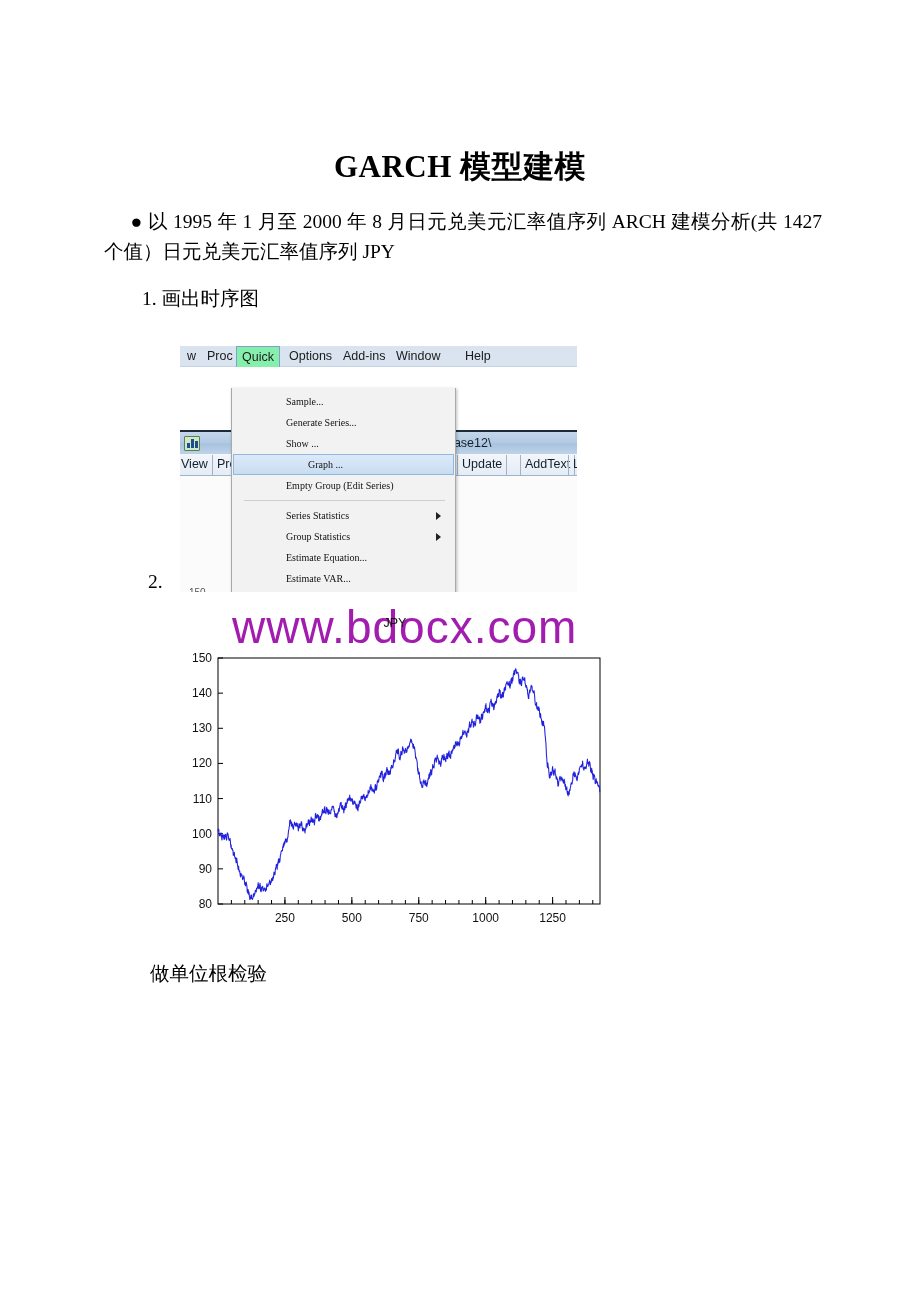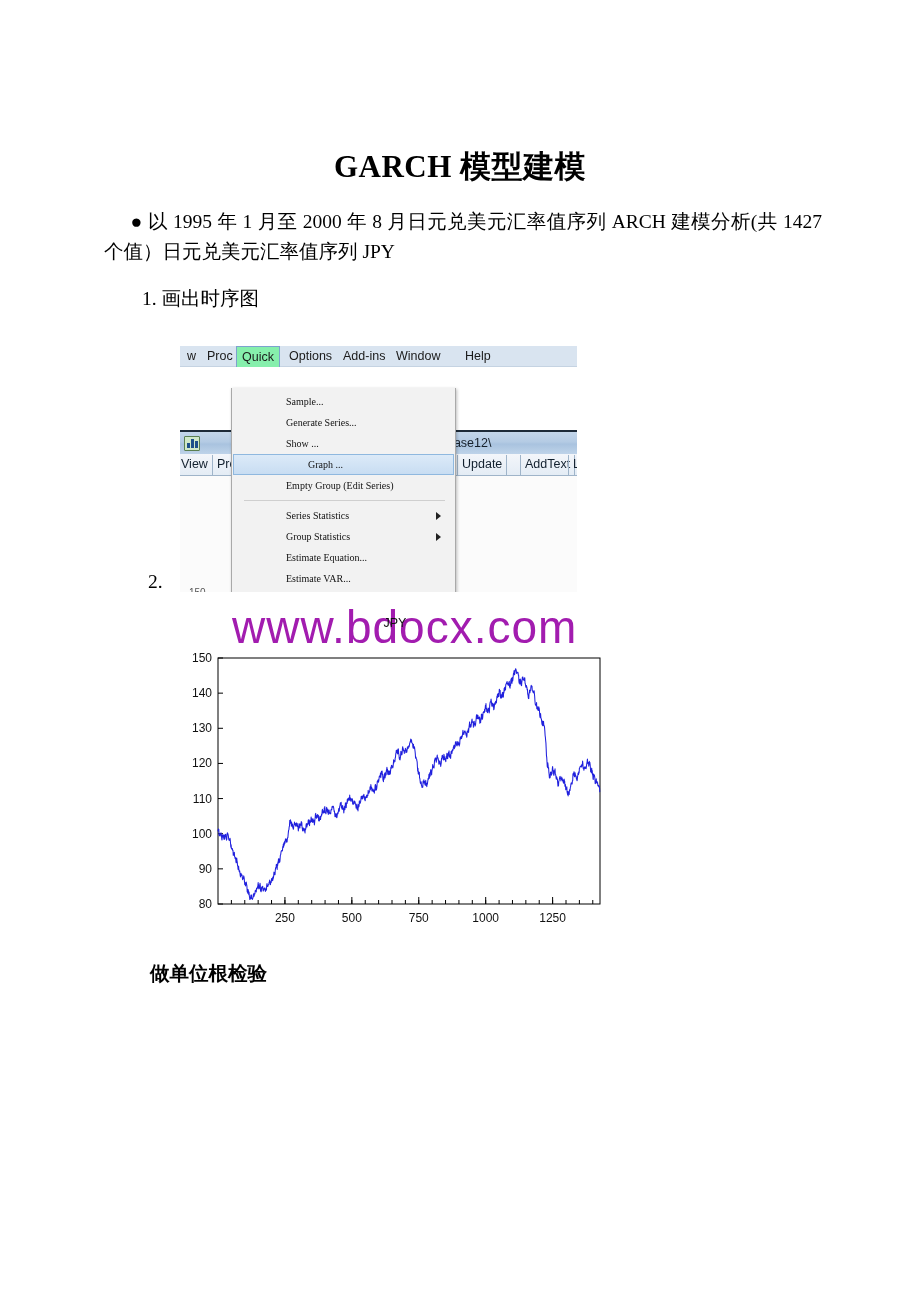--- a/index.html
+++ b/index.html
@@ -35,21 +35,21 @@
   .step1 {
     position:absolute; left:142px; top:285px;
     font-size:19.5px; line-height:28px;
   }
   .step2 {
     position:absolute; left:148px; top:568px;
     font-size:19.5px; line-height:28px;
   }
   .tail-text {
     position:absolute; left:150px; top:960px;
-    font-size:19.5px; line-height:28px;font-weight:bold;
+    font-size:19.5px; line-height:28px;
   }
 
   
   .watermark {
     position:absolute;
     left:232px; top:600px;
     font-family:"Liberation Sans","DejaVu Sans",sans-serif;
     font-size:46px;
     font-weight:400;
     color:#a21caf;

